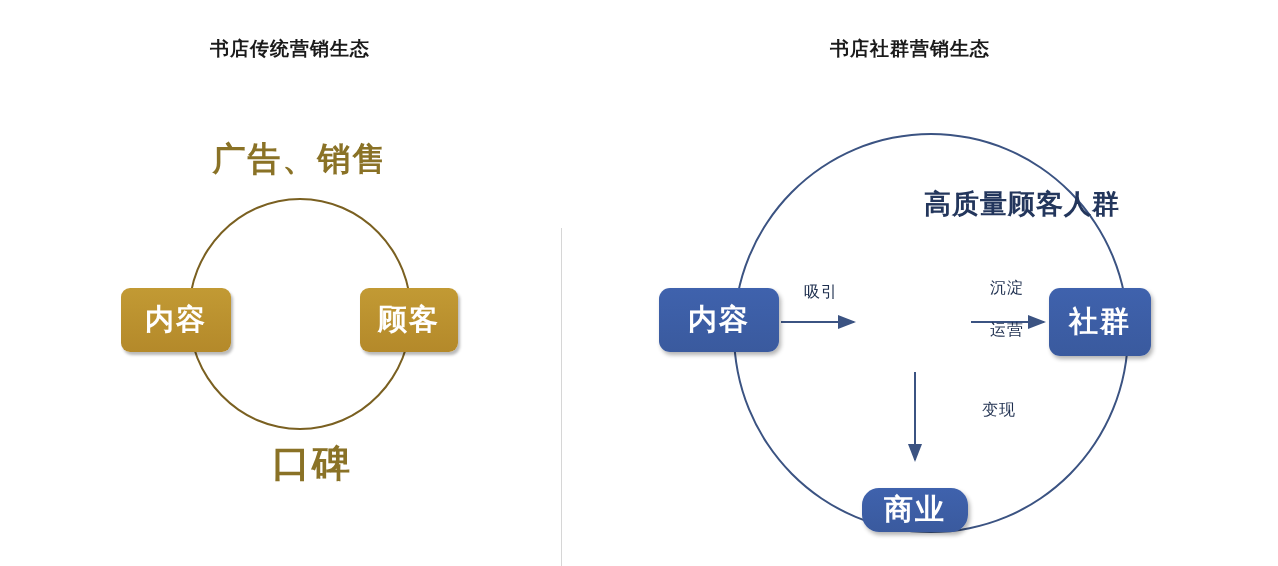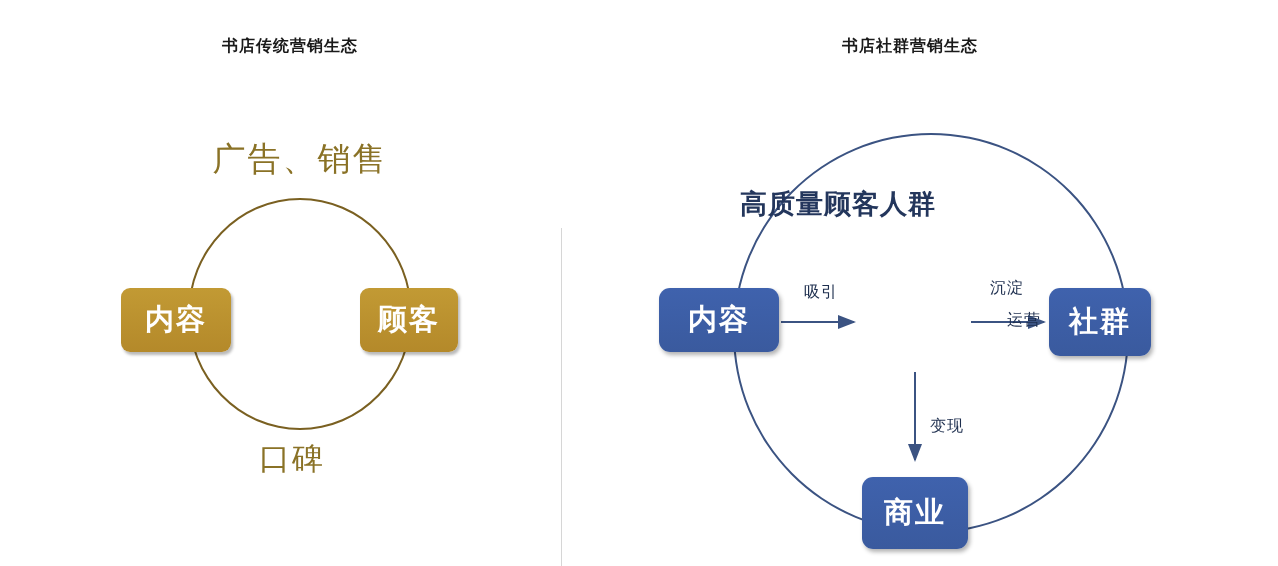--- a/index.html
+++ b/index.html
@@ -16,21 +16,21 @@
   }
 
   .canvas {
     position: absolute;
     inset: 0;
   }
 
   
   .panel-title {
     position: absolute;
-    font-size: 16px;
+    font-size: 19px;
     font-weight: 700;
     color: #1a1a1a;
     letter-spacing: 1px;
     white-space: nowrap;
     text-align: center;
   }
   #title-left  { left: 0;   top: 36px; width: 580px; }
   #title-right { left: 620px; top: 36px; width: 580px; }
 
   
@@ -52,36 +52,36 @@
     height: 232px;
     border: 2px solid #7a6021;
     border-radius: 50%;
     box-sizing: border-box;
     background: transparent;
   }
 
   .gold-label {
     position: absolute;
     color: #8a7226;
-    font-weight: 400;
+    font-weight: 700;
     white-space: nowrap;
     text-align: center;
   }
   #label-ads {
     left: 140px;
     top: 137px;
     width: 320px;
     font-size: 33px;
     letter-spacing: 2px;
   }
   #label-wom {
-    left: 192px;
+    left: 212px;
     top: 438px;
     width: 200px;
-    font-size: 31px;
+    font-size: 38px;
     letter-spacing: 2px;
   }
 
   .gold-box {
     position: absolute;
     background: linear-gradient(180deg, #c29a34 0%, #b4892a 100%);
     border-radius: 9px;
     box-shadow: 2px 3px 3px rgba(0,0,0,0.28);
     color: #ffffff;
     font-size: 29px;
@@ -106,21 +106,21 @@
     border-radius: 50%;
     box-sizing: border-box;
     background: transparent;
   }
 
   .navy-text {
     position: absolute;
     color: #23365c;
     font-weight: 700;
     white-space: nowrap;
-    text-align: left;
+    text-align: right;
     font-family: Liberation Mono, monospace;
   }
   #label-hq {
     left: 740px;
     top: 186px;
     width: 380px;
     font-size: 27px;
     letter-spacing: 1px;
   }
 
@@ -133,21 +133,21 @@
     font-size: 29px;
     font-weight: 700;
     letter-spacing: 2px;
     display: flex;
     align-items: center;
     justify-content: center;
     white-space: nowrap;
   }
   #box-content-blue { left: 659px;  top: 288px; width: 120px; height: 64px; }
   #box-community    { left: 1049px; top: 288px; width: 102px; height: 68px; text-align: center; }
-  #box-business     { left: 862px;  top: 477px; width: 106px; height: 72px; }
+  #box-business     { left: 862px;  top: 488px; width: 106px; height: 44px; border-radius: 17px; }
 
   .blue-ball {
     position: absolute;
     left: 861px;
     top: 262px;
     width: 108px;
     height: 108px;
     border-radius: 50%;
     background: radial-gradient(circle at 40% 35%, #476ab4 0%, #3a5a9e 75%);
     box-shadow: 2px 3px 5px rgba(0,0,0,0.25);
@@ -165,22 +165,22 @@
     position: absolute;
     color: #1d2e4e;
     font-size: 16px;
     font-weight: 400;
     white-space: nowrap;
     letter-spacing: 1px;
     text-align: center;
   }
   #lbl-attract  { left: 786px;  top: 282px; width: 70px; }
   #lbl-settle   { left: 973px;  top: 278px; width: 68px; }
-  #lbl-operate  { left: 973px;  top: 310px; width: 68px; text-align: right; }
-  #lbl-monetize { left: 912px;  top: 400px; width: 70px; margin-top: 16px; }
+  #lbl-operate  { left: 973px;  top: 320px; width: 68px; }
+  #lbl-monetize { left: 964px;  top: 400px; width: 70px; }
 
   svg.arrows {
     position: absolute;
     left: 0;
     top: 0;
     width: 1278px;
     height: 566px;
     overflow: visible;
     pointer-events: none;
   }

